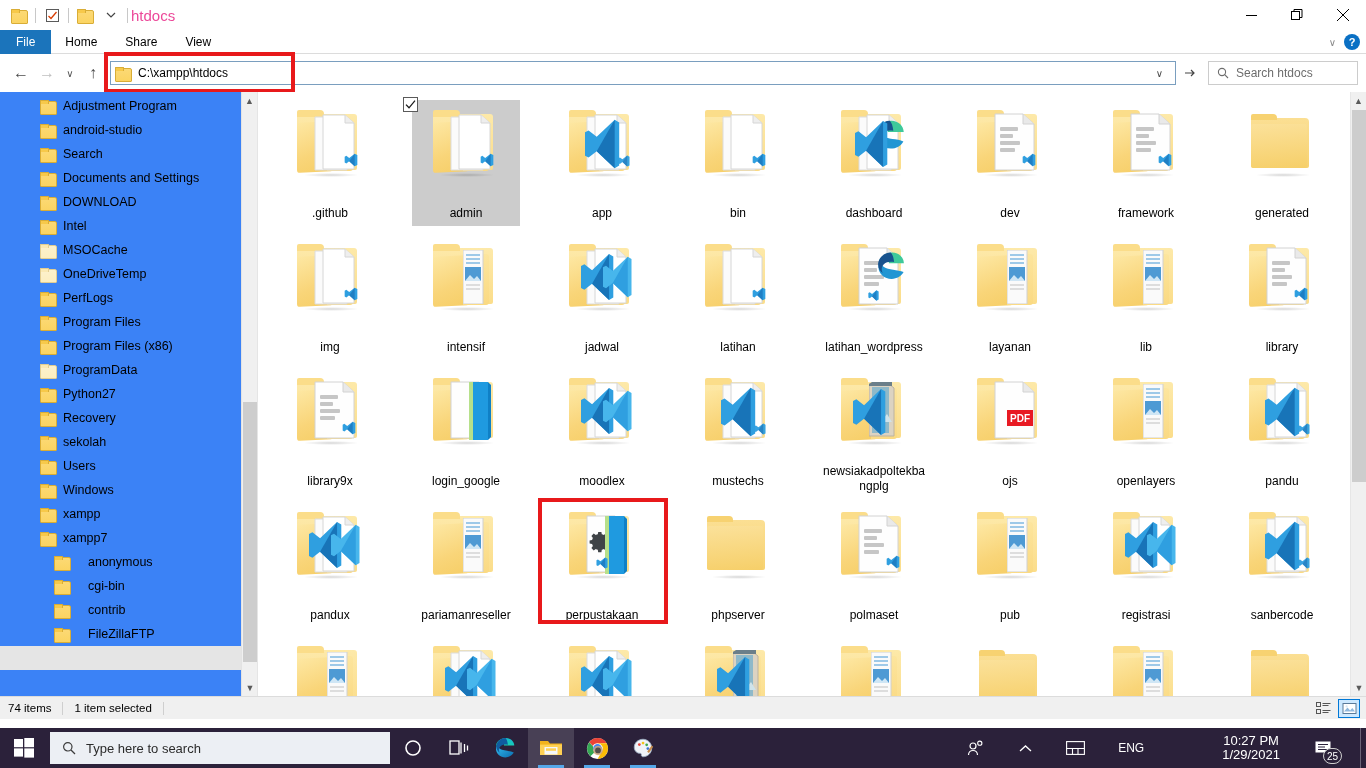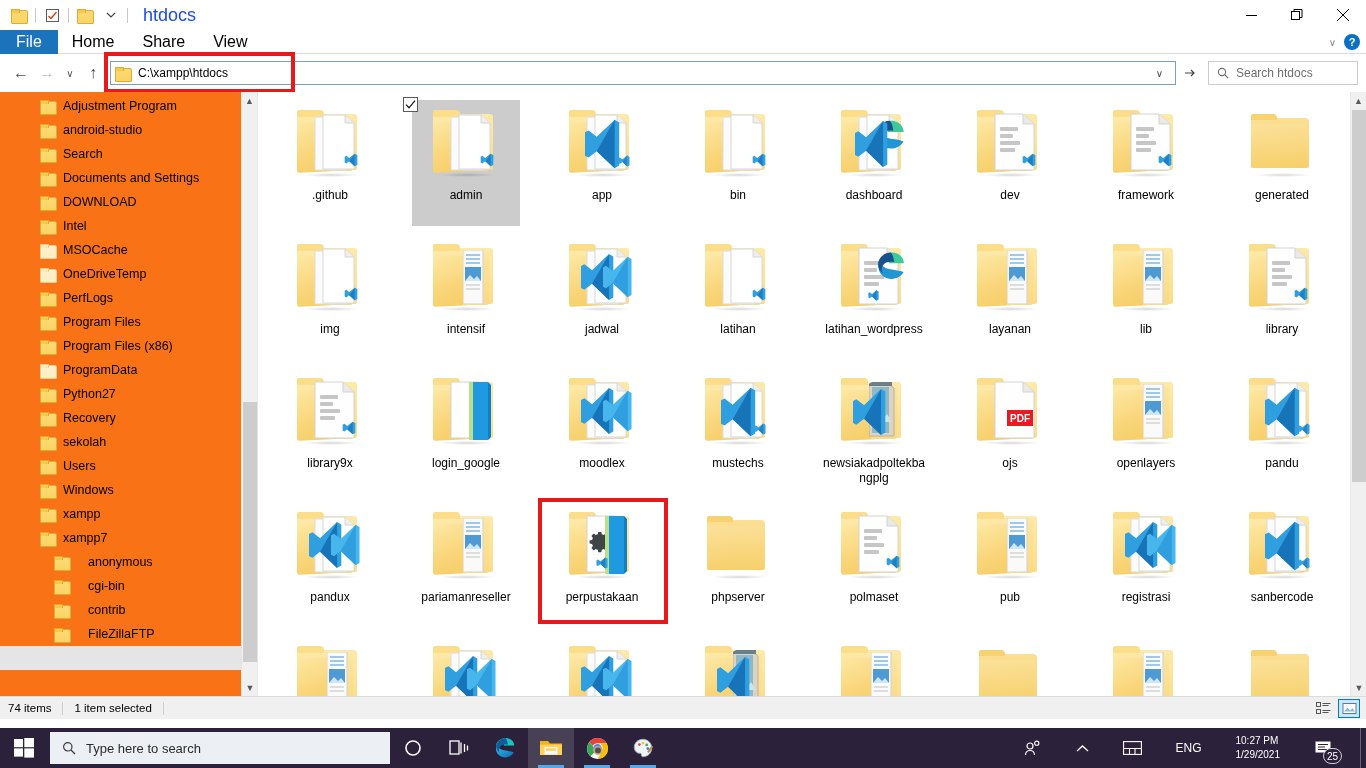--- a/index.html
+++ b/index.html
@@ -14,21 +14,21 @@
   
   .titlebar {
     height: 30px; display: flex; align-items: center;
     background: #fff; padding-left: 6px; position: relative;
   }
   .qat { display: flex; align-items: center; gap: 0px; height: 30px; }
   .qat-btn {
     width: 26px; height: 26px; display: flex; align-items: center; justify-content: center;
   }
   .sep-v { width: 1px; height: 15px; background: #c8c8c8; margin: 0 3px; }
-  .win-title { font-size: 18px; color: #1d4ed8; margin-left: 12px; }
+  .win-title { font-size: 15px; color: #ec4899; margin-left: 0; }
   .wincontrols { position: absolute; right: 0; top: 0; display: flex; }
   .wc { width: 46px; height: 30px; display: flex; align-items: center; justify-content: center; }
 
   
   .folder-sm {
     width: 16px; height: 13px; position: relative; display: inline-block;
   }
   .folder-sm::before {
     content: ""; position: absolute; left: 0; top: 1px; width: 15px; height: 12px;
     background: linear-gradient(180deg,#fcd975 0%, #fbd462 100%);
@@ -40,21 +40,21 @@
   }
   .folder-sm.pale::before { background: linear-gradient(180deg,#fdf1cd 0%, #fdeec0 100%); border-color: #e2cd92; }
   .folder-sm.pale::after { background: #fbe9b4; border-color: #e2cd92; }
 
   
   .ribbon {
     height: 24px; background: #fff; display: flex; align-items: stretch;
     border-bottom: 1px solid #dcdcdc; position: relative;
   }
   .tab {
-    padding: 0 14px; font-size: 16px; color: #000; display: flex; align-items: center;
+    padding: 0 14px; font-size: 12px; color: #000; display: flex; align-items: center;
     height: 24px; cursor: default; text-align: center;
   }
   .tab.file { background: #1b74bb; color: #fff; padding: 0 16px; }
   .ribbon-right { position: absolute; right: 6px; top: 0; height: 24px; display: flex; align-items: center; gap: 8px; }
   .chev-down { font-size: 10px; color: #8a8a8a; }
   .help-btn {
     width: 16px; height: 16px; border-radius: 50%; background: #0a70c4; color: #fff;
     font-size: 11px; font-weight: bold; display: flex; align-items: center; justify-content: center;
   }
 
@@ -85,21 +85,21 @@
   .searchbox {
     width: 150px; height: 24px; border: 1px solid #cccccc; display: flex; align-items: center;
     gap: 7px; padding: 0 8px; font-size: 12px; color: #6d6d6d; margin-left: 4px;
   }
 
   
   .body { display: flex; height: 604px; position: relative; }
 
   
   .sidebar {
-    width: 258px; background: #f97316; position: relative; overflow: hidden;
+    width: 258px; background: #3b82f6; position: relative; overflow: hidden;
     border-right: 1px solid #e5e5e5;
   }
   .tree { padding-top: 2px; }
   .tree-item {
     height: 24px; display: flex; align-items: center; gap: 7px;
     font-size: 12.5px; color: #000; padding-left: 40px; white-space: nowrap;
   }
   .tree-item.indent { padding-left: 54px; gap: 18px; }
   .tree-item.sel { background: #e5e5e5; }
   .sb-scroll {
@@ -115,20 +115,21 @@
     display: grid; grid-template-columns: repeat(8, 1fr);
     padding: 2px 0 0 4px; width: 1092px;
   }
   .cell {
     height: 134px; display: flex; flex-direction: column; align-items: center;
     padding-top: 6px; position: relative;
   }
   .cell-inner {
     width: 108px; height: 126px; display: flex; flex-direction: column; align-items: center;
     padding-top: 4px;
+    gap: 18px;
   }
   .cell.sel-gray .cell-inner { background: #cccccc; }
   .icon-area { width: 82px; height: 82px; position: relative; }
   .label {
     font-size: 12px; color: #000; text-align: center; line-height: 15px;
     width: 104px; word-wrap: break-word; margin-top: 2px;
   }
   .checkbox {
     position: absolute; left: 5px; top: 3px; width: 15px; height: 15px;
     border: 1px solid #5a5a5a; background: #fff; z-index: 6;
@@ -219,21 +220,21 @@
   .tb-ico.active::after, .tb-ico.open::after {
     content: ""; position: absolute; bottom: 0; left: 10px; width: 26px; height: 3px;
     background: #55a7e8;
   }
   .tray {
     margin-left: auto; display: flex; align-items: center; height: 40px; color: #fff;
     font-size: 11.5px; gap: 16px;
   }
   .tray-ico { width: 34px; height: 40px; display: flex; align-items: center; justify-content: center; }
   .tray-lang { padding: 0 10px; font-size: 12px; }
-  .tray-clock { text-align: left; line-height: 14px; padding: 0 8px; font-size: 10px; }
+  .tray-clock { text-align: center; line-height: 14px; padding: 0 8px; font-size: 13px; margin-left: 44px; }
   .tray-notif { width: 40px; height: 40px; display: flex; align-items: center; justify-content: center; position: relative; }
   .badge {
     position: absolute; right: 2px; bottom: 4px; min-width: 16px; height: 16px; border-radius: 8px;
     background: #2b213a; border: 1px solid #cfcfcf; color: #fff; font-size: 10px;
     display: flex; align-items: center; justify-content: center; padding: 0 3px;
   }
   .showdesk { width: 6px; height: 40px; border-left: 1px solid #6b6478; }
 </style>
 </head>
 <body>

